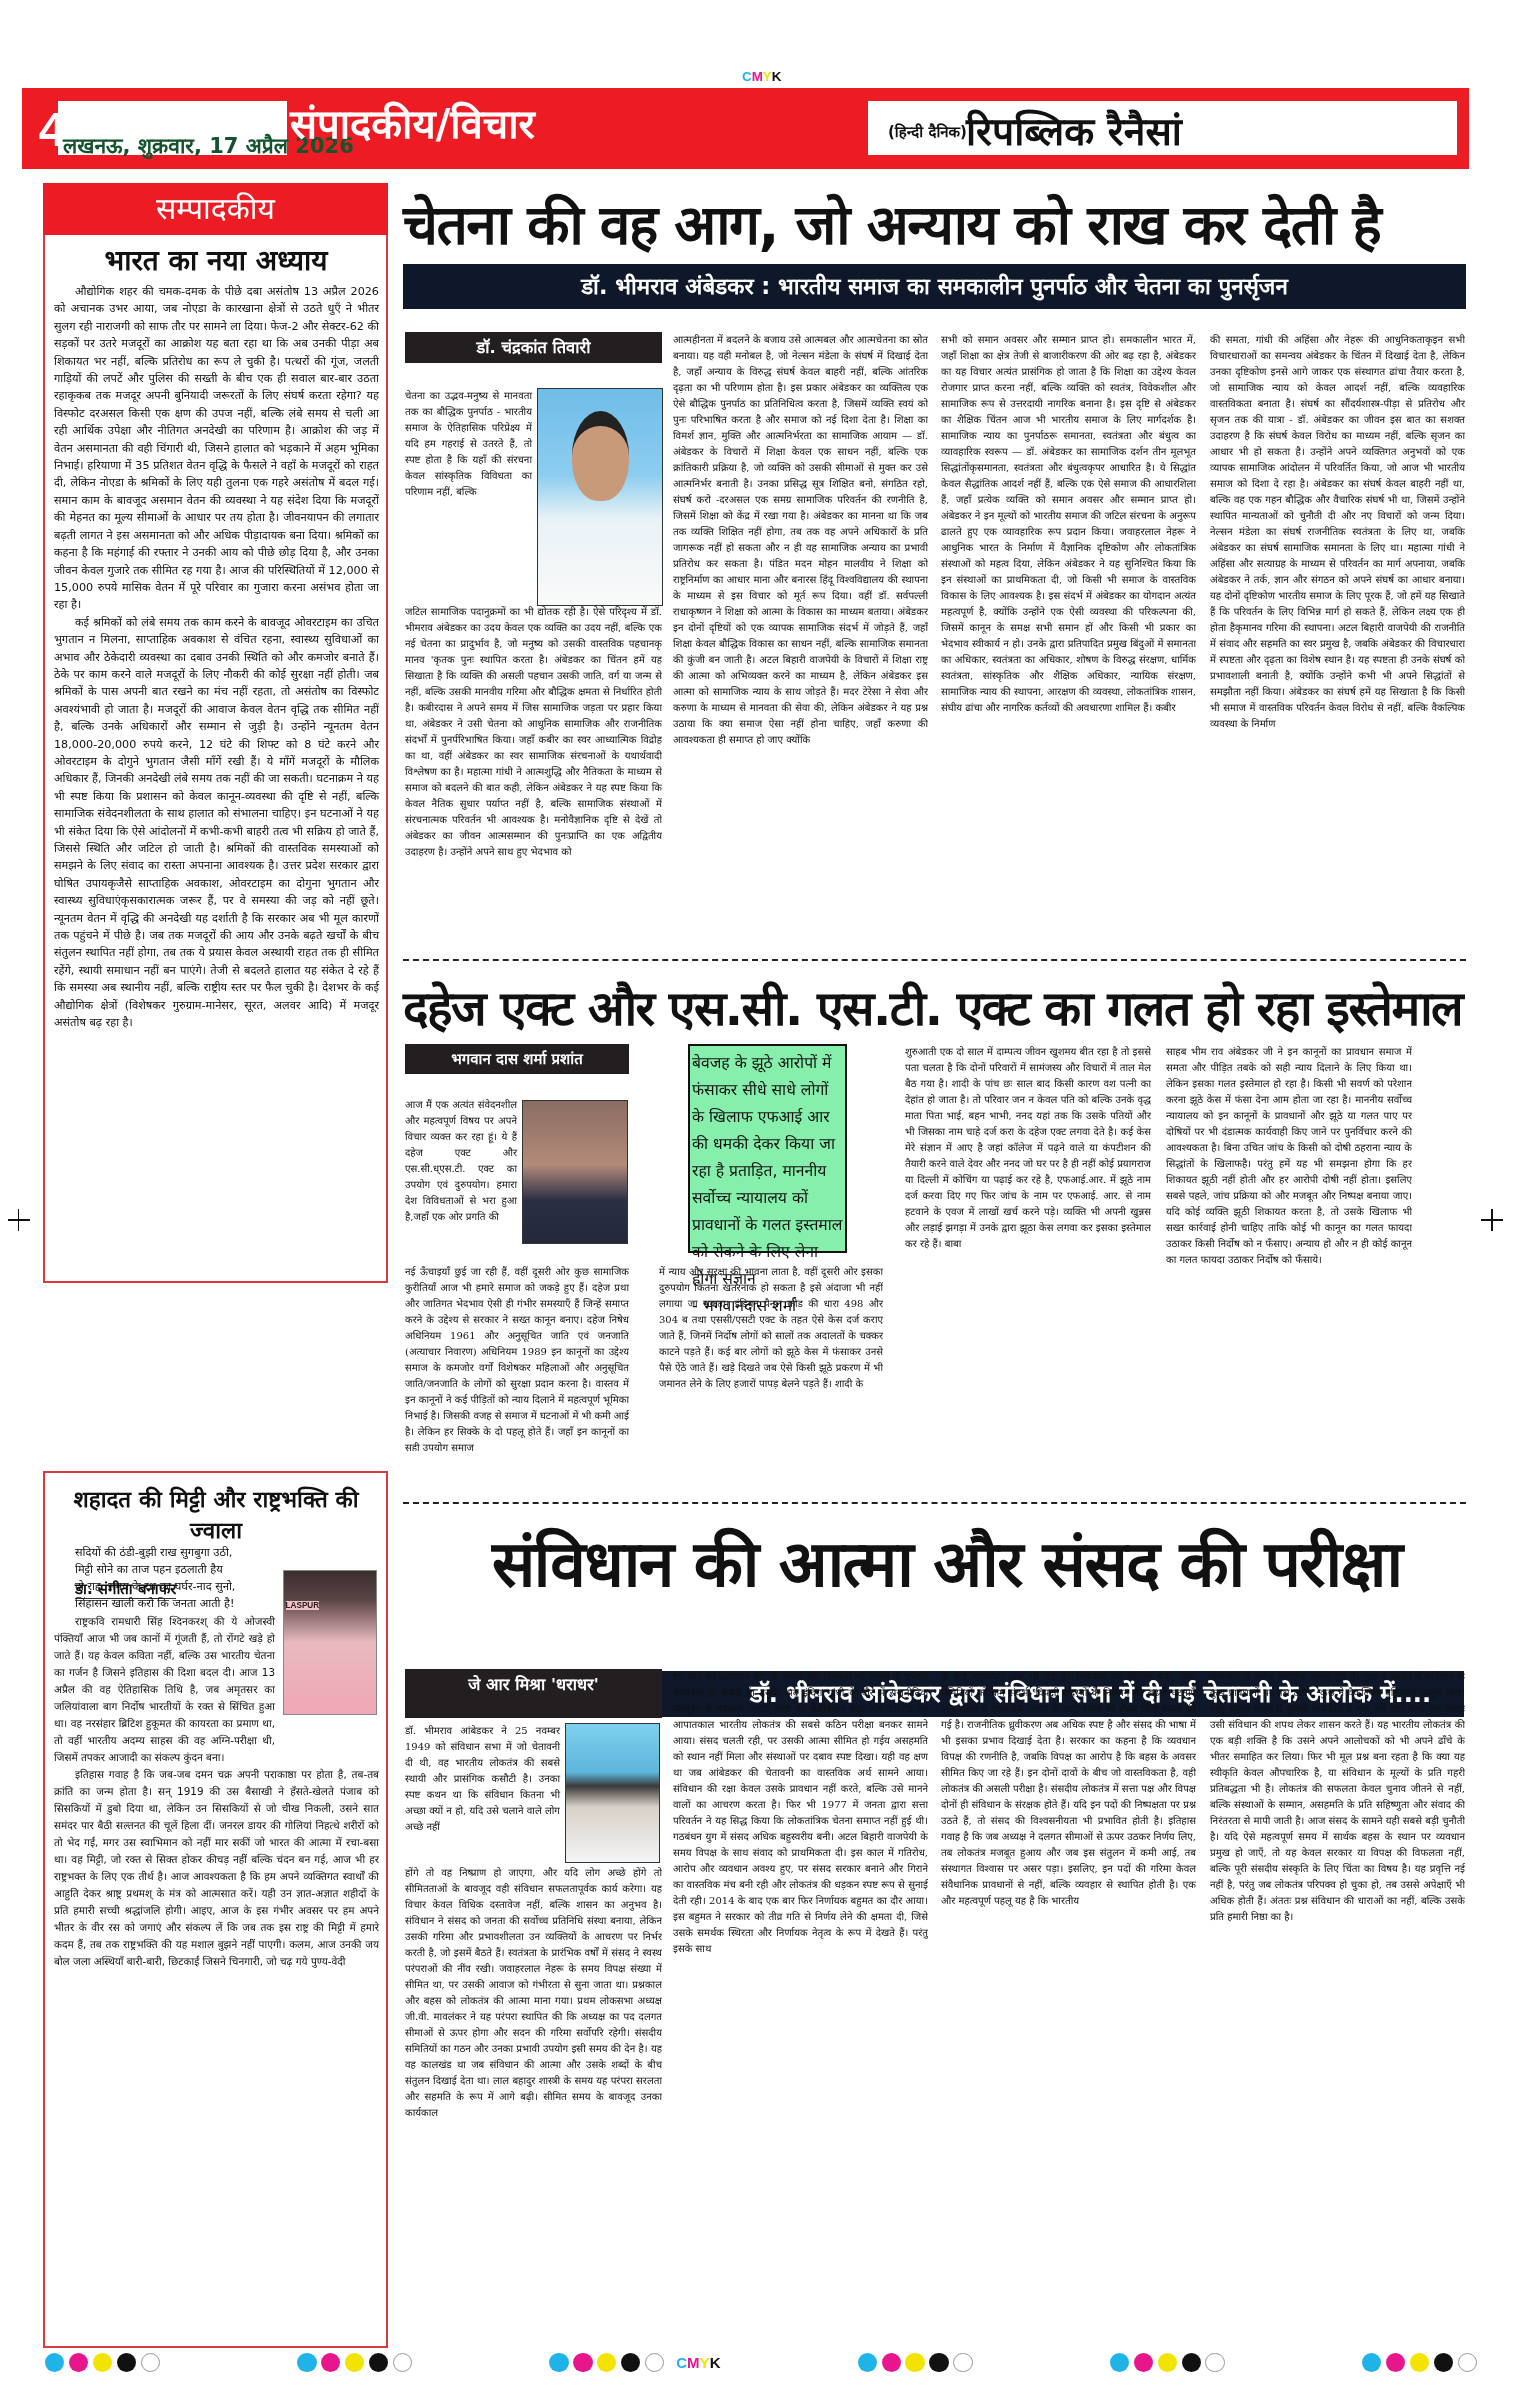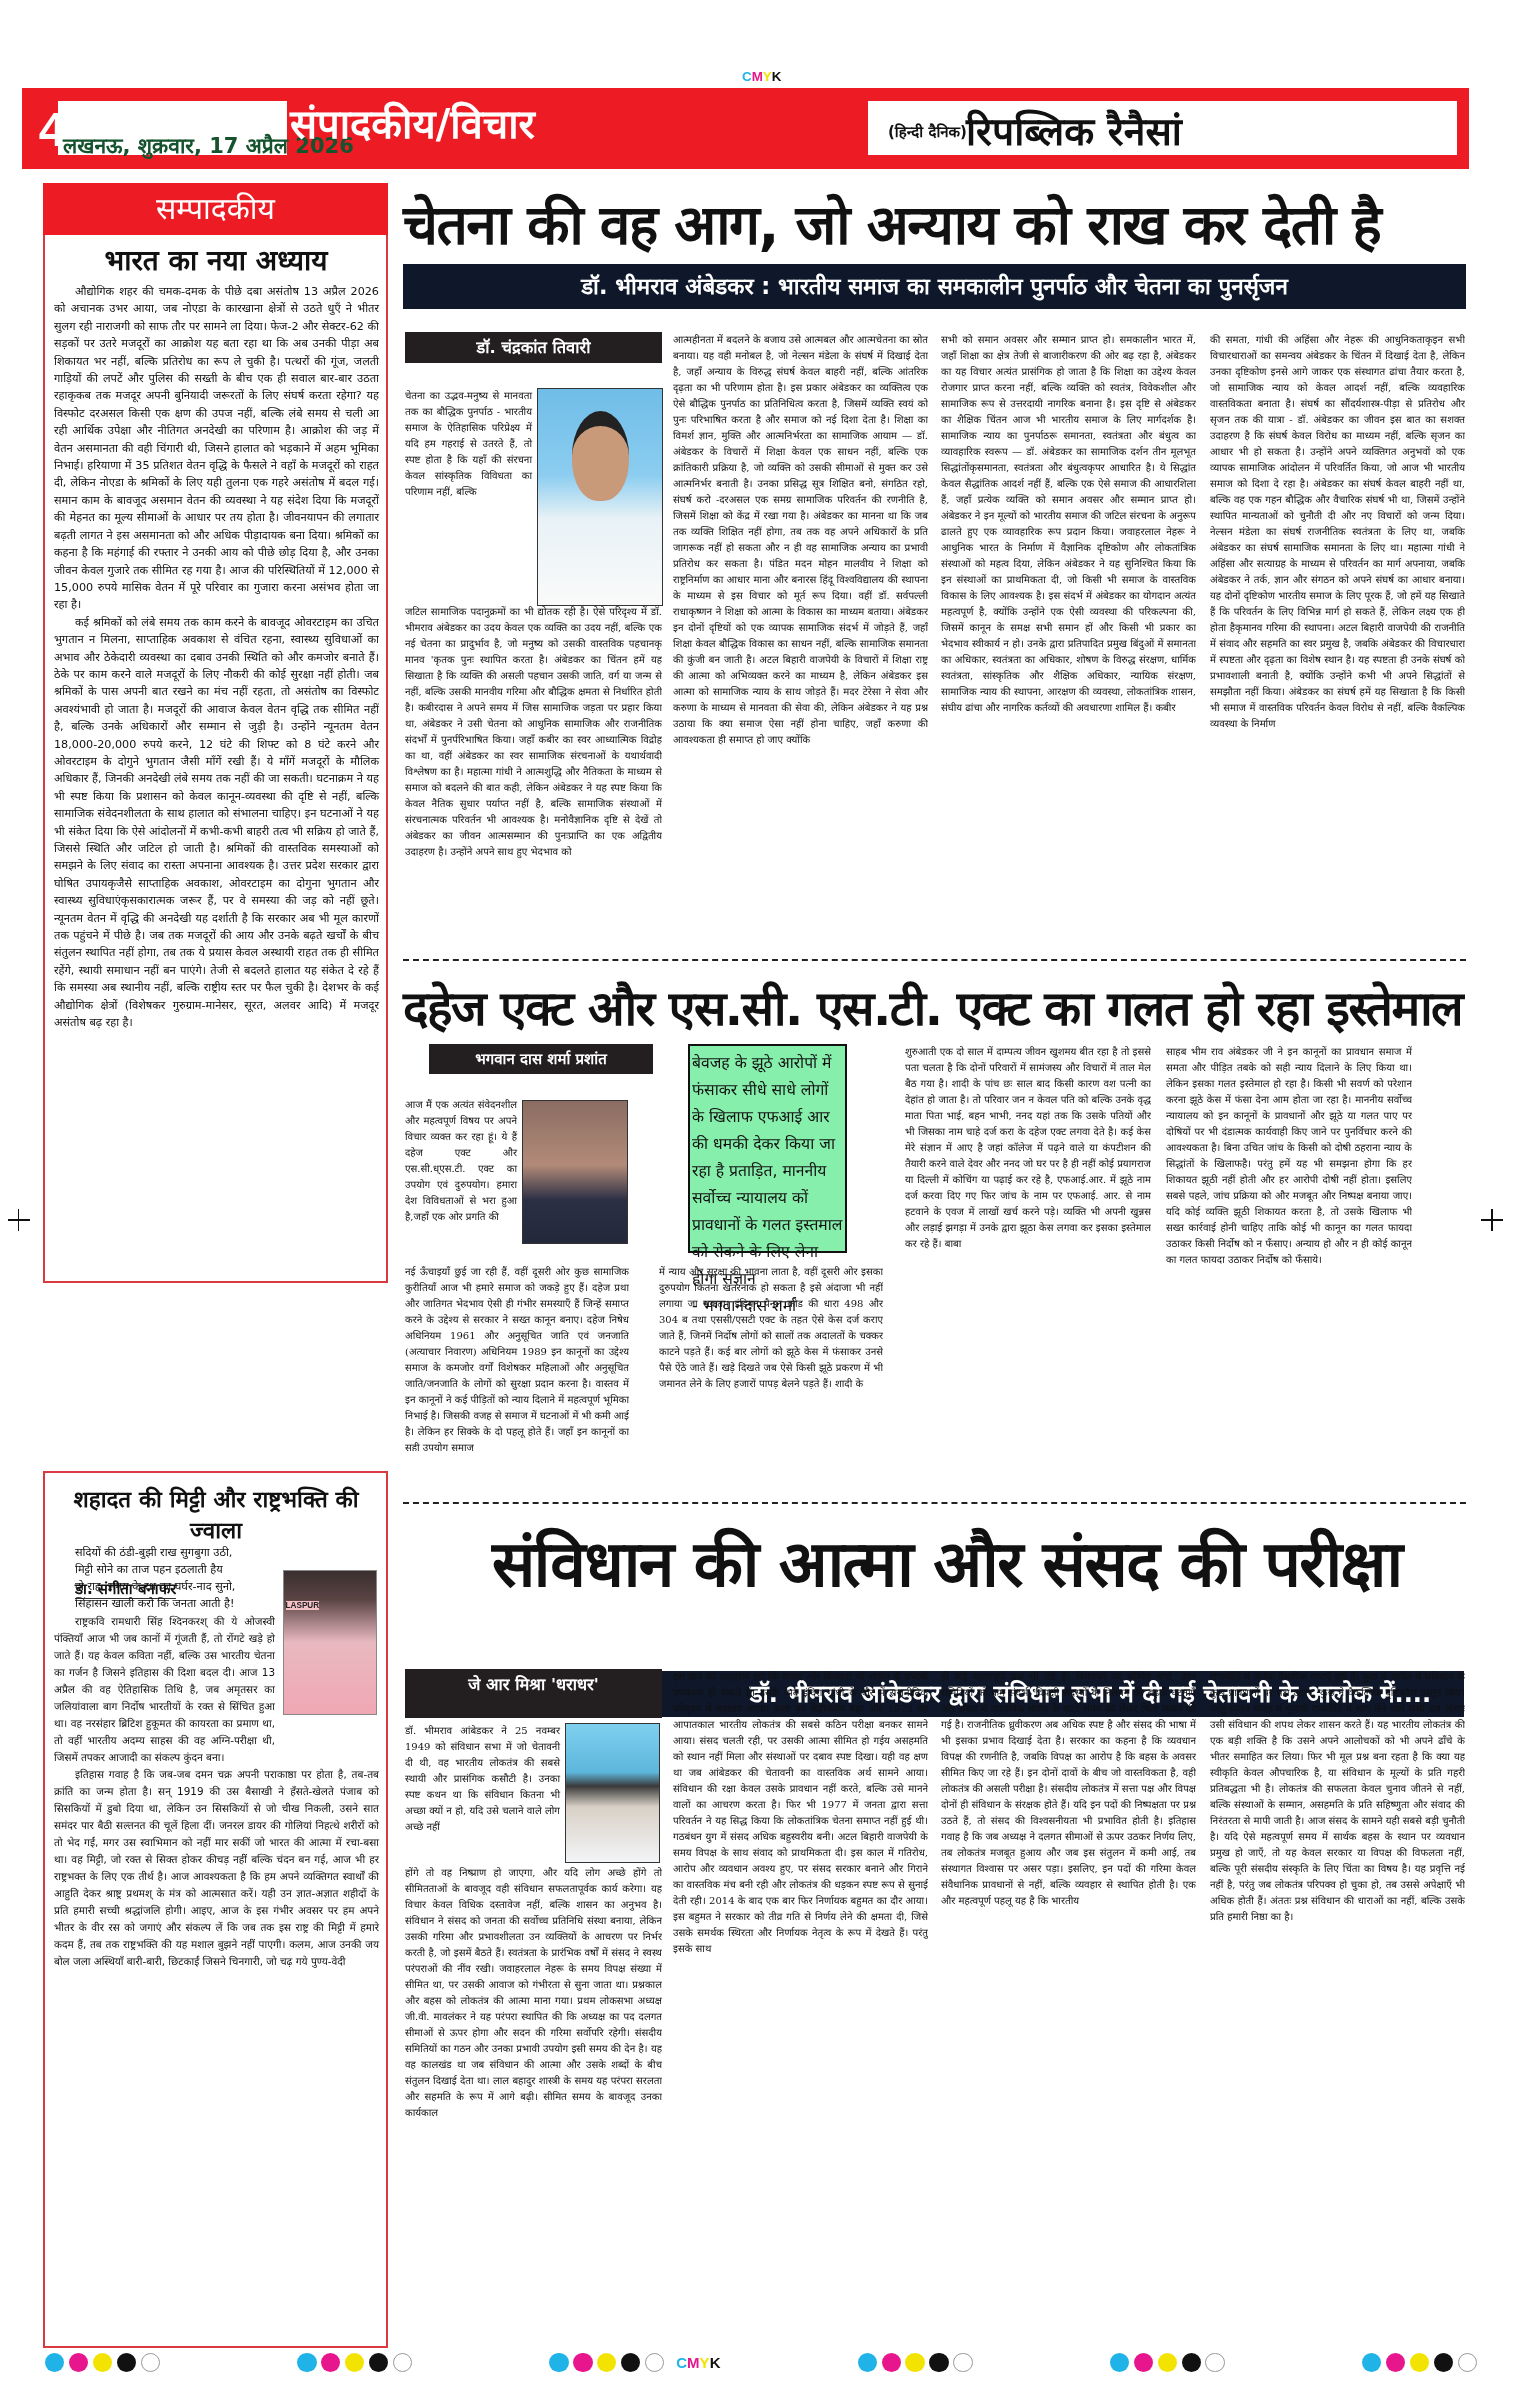--- a/index.html
+++ b/index.html
@@ -99,21 +99,21 @@
   <div style="position:absolute;left:34px;top:22.4px;width:57px;height:75px;border-radius:50% 50% 45% 45%;background:#c89a7a;border-top:15px solid #222;"></div>
 </div>
 <div class="abs col" style="left:405px;top:388px;width:127px;">चेतना का उद्भव-मनुष्य से मानवता तक का बौद्धिक पुनर्पाठ - भारतीय समाज के ऐतिहासिक परिप्रेक्ष्य में यदि हम गहराई से उतरते हैं, तो स्पष्ट होता है कि यहाँ की संरचना केवल सांस्कृतिक विविधता का परिणाम नहीं, बल्कि</div>
 <div class="abs col" style="left:405px;top:604px;width:257px;height:351px;overflow:hidden;">जटिल सामाजिक पदानुक्रमों का भी द्योतक रही है। ऐसे परिदृश्य में डॉ. भीमराव अंबेडकर का उदय केवल एक व्यक्ति का उदय नहीं, बल्कि एक नई चेतना का प्रादुर्भाव है, जो मनुष्य को उसकी वास्तविक पहचानकृ मानव 'कृतक पुनः स्थापित करता है। अंबेडकर का चिंतन हमें यह सिखाता है कि व्यक्ति की असली पहचान उसकी जाति, वर्ग या जन्म से नहीं, बल्कि उसकी मानवीय गरिमा और बौद्धिक क्षमता से निर्धारित होती है। कबीरदास ने अपने समय में जिस सामाजिक जड़ता पर प्रहार किया था, अंबेडकर ने उसी चेतना को आधुनिक सामाजिक और राजनीतिक संदर्भों में पुनर्परिभाषित किया। जहाँ कबीर का स्वर आध्यात्मिक विद्रोह का था, वहीं अंबेडकर का स्वर सामाजिक संरचनाओं के यथार्थवादी विश्लेषण का है। महात्मा गांधी ने आत्मशुद्धि और नैतिकता के माध्यम से समाज को बदलने की बात कही, लेकिन अंबेडकर ने यह स्पष्ट किया कि केवल नैतिक सुधार पर्याप्त नहीं है, बल्कि सामाजिक संस्थाओं में संरचनात्मक परिवर्तन भी आवश्यक है। मनोवैज्ञानिक दृष्टि से देखें तो अंबेडकर का जीवन आत्मसम्मान की पुनःप्राप्ति का एक अद्वितीय उदाहरण है। उन्होंने अपने साथ हुए भेदभाव को</div>
 <div class="abs col" style="left:673px;top:332px;width:255px;height:623px;overflow:hidden;">आत्महीनता में बदलने के बजाय उसे आत्मबल और आत्मचेतना का स्रोत बनाया। यह वही मनोबल है, जो नेल्सन मंडेला के संघर्ष में दिखाई देता है, जहाँ अन्याय के विरुद्ध संघर्ष केवल बाहरी नहीं, बल्कि आंतरिक दृढ़ता का भी परिणाम होता है। इस प्रकार अंबेडकर का व्यक्तित्व एक ऐसे बौद्धिक पुनर्पाठ का प्रतिनिधित्व करता है, जिसमें व्यक्ति स्वयं को पुनः परिभाषित करता है और समाज को नई दिशा देता है। शिक्षा का विमर्श ज्ञान, मुक्ति और आत्मनिर्भरता का सामाजिक आयाम — डॉ. अंबेडकर के विचारों में शिक्षा केवल एक साधन नहीं, बल्कि एक क्रांतिकारी प्रक्रिया है, जो व्यक्ति को उसकी सीमाओं से मुक्त कर उसे आत्मनिर्भर बनाती है। उनका प्रसिद्ध सूत्र शिक्षित बनो, संगठित रहो, संघर्ष करो -दरअसल एक समग्र सामाजिक परिवर्तन की रणनीति है, जिसमें शिक्षा को केंद्र में रखा गया है। अंबेडकर का मानना था कि जब तक व्यक्ति शिक्षित नहीं होगा, तब तक वह अपने अधिकारों के प्रति जागरूक नहीं हो सकता और न ही वह सामाजिक अन्याय का प्रभावी प्रतिरोध कर सकता है। पंडित मदन मोहन मालवीय ने शिक्षा को राष्ट्रनिर्माण का आधार माना और बनारस हिंदू विश्वविद्यालय की स्थापना के माध्यम से इस विचार को मूर्त रूप दिया। वहीं डॉ. सर्वपल्ली राधाकृष्णन ने शिक्षा को आत्मा के विकास का माध्यम बताया। अंबेडकर इन दोनों दृष्टियों को एक व्यापक सामाजिक संदर्भ में जोड़ते हैं, जहाँ शिक्षा केवल बौद्धिक विकास का साधन नहीं, बल्कि सामाजिक समानता की कुंजी बन जाती है। अटल बिहारी वाजपेयी के विचारों में शिक्षा राष्ट्र की आत्मा को अभिव्यक्त करने का माध्यम है, लेकिन अंबेडकर इस आत्मा को सामाजिक न्याय के साथ जोड़ते हैं। मदर टेरेसा ने सेवा और करुणा के माध्यम से मानवता की सेवा की, लेकिन अंबेडकर ने यह प्रश्न उठाया कि क्या समाज ऐसा नहीं होना चाहिए, जहाँ करुणा की आवश्यकता ही समाप्त हो जाए क्योंकि</div>
 <div class="abs col" style="left:941px;top:332px;width:255px;height:623px;overflow:hidden;">सभी को समान अवसर और सम्मान प्राप्त हो। समकालीन भारत में, जहाँ शिक्षा का क्षेत्र तेजी से बाजारीकरण की ओर बढ़ रहा है, अंबेडकर का यह विचार अत्यंत प्रासंगिक हो जाता है कि शिक्षा का उद्देश्य केवल रोजगार प्राप्त करना नहीं, बल्कि व्यक्ति को स्वतंत्र, विवेकशील और सामाजिक रूप से उत्तरदायी नागरिक बनाना है। इस दृष्टि से अंबेडकर का शैक्षिक चिंतन आज भी भारतीय समाज के लिए मार्गदर्शक है। सामाजिक न्याय का पुनर्पाठरू समानता, स्वतंत्रता और बंधुत्व का व्यावहारिक स्वरूप — डॉ. अंबेडकर का सामाजिक दर्शन तीन मूलभूत सिद्धांतोंकृसमानता, स्वतंत्रता और बंधुत्वकृपर आधारित है। ये सिद्धांत केवल सैद्धांतिक आदर्श नहीं हैं, बल्कि एक ऐसे समाज की आधारशिला हैं, जहाँ प्रत्येक व्यक्ति को समान अवसर और सम्मान प्राप्त हो। अंबेडकर ने इन मूल्यों को भारतीय समाज की जटिल संरचना के अनुरूप ढालते हुए एक व्यावहारिक रूप प्रदान किया। जवाहरलाल नेहरू ने आधुनिक भारत के निर्माण में वैज्ञानिक दृष्टिकोण और लोकतांत्रिक संस्थाओं को महत्व दिया, लेकिन अंबेडकर ने यह सुनिश्चित किया कि इन संस्थाओं का प्राथमिकता दी, जो किसी भी समाज के वास्तविक विकास के लिए आवश्यक है। इस संदर्भ में अंबेडकर का योगदान अत्यंत महत्वपूर्ण है, क्योंकि उन्होंने एक ऐसी व्यवस्था की परिकल्पना की, जिसमें कानून के समक्ष सभी समान हों और किसी भी प्रकार का भेदभाव स्वीकार्य न हो। उनके द्वारा प्रतिपादित प्रमुख बिंदुओं में समानता का अधिकार, स्वतंत्रता का अधिकार, शोषण के विरुद्ध संरक्षण, धार्मिक स्वतंत्रता, सांस्कृतिक और शैक्षिक अधिकार, न्यायिक संरक्षण, सामाजिक न्याय की स्थापना, आरक्षण की व्यवस्था, लोकतांत्रिक शासन, संघीय ढांचा और नागरिक कर्तव्यों की अवधारणा शामिल हैं। कबीर</div>
 <div class="abs col" style="left:1210px;top:332px;width:255px;height:623px;overflow:hidden;">की समता, गांधी की अहिंसा और नेहरू की आधुनिकताकृइन सभी विचारधाराओं का समन्वय अंबेडकर के चिंतन में दिखाई देता है, लेकिन उनका दृष्टिकोण इनसे आगे जाकर एक संस्थागत ढांचा तैयार करता है, जो सामाजिक न्याय को केवल आदर्श नहीं, बल्कि व्यवहारिक वास्तविकता बनाता है। संघर्ष का सौंदर्यशास्त्र-पीड़ा से प्रतिरोध और सृजन तक की यात्रा - डॉ. अंबेडकर का जीवन इस बात का सशक्त उदाहरण है कि संघर्ष केवल विरोध का माध्यम नहीं, बल्कि सृजन का आधार भी हो सकता है। उन्होंने अपने व्यक्तिगत अनुभवों को एक व्यापक सामाजिक आंदोलन में परिवर्तित किया, जो आज भी भारतीय समाज को दिशा दे रहा है। अंबेडकर का संघर्ष केवल बाहरी नहीं था, बल्कि वह एक गहन बौद्धिक और वैचारिक संघर्ष भी था, जिसमें उन्होंने स्थापित मान्यताओं को चुनौती दी और नए विचारों को जन्म दिया। नेल्सन मंडेला का संघर्ष राजनीतिक स्वतंत्रता के लिए था, जबकि अंबेडकर का संघर्ष सामाजिक समानता के लिए था। महात्मा गांधी ने अहिंसा और सत्याग्रह के माध्यम से परिवर्तन का मार्ग अपनाया, जबकि अंबेडकर ने तर्क, ज्ञान और संगठन को अपने संघर्ष का आधार बनाया। यह दोनों दृष्टिकोण भारतीय समाज के लिए पूरक हैं, जो हमें यह सिखाते हैं कि परिवर्तन के लिए विभिन्न मार्ग हो सकते हैं, लेकिन लक्ष्य एक ही होता हैकृमानव गरिमा की स्थापना। अटल बिहारी वाजपेयी की राजनीति में संवाद और सहमति का स्वर प्रमुख है, जबकि अंबेडकर की विचारधारा में स्पष्टता और दृढ़ता का विशेष स्थान है। यह स्पष्टता ही उनके संघर्ष को प्रभावशाली बनाती है, क्योंकि उन्होंने कभी भी अपने सिद्धांतों से समझौता नहीं किया। अंबेडकर का संघर्ष हमें यह सिखाता है कि किसी भी समाज में वास्तविक परिवर्तन केवल विरोध से नहीं, बल्कि वैकल्पिक व्यवस्था के निर्माण</div>
 <div class="abs dash" style="left:403px;top:959px;width:1063px;"></div>
 
 <div class="abs h1" style="left:403px;top:974px;font-size:48px;">दहेज एक्ट और एस.सी. एस.टी. एक्ट का गलत हो रहा इस्तेमाल</div>
-<div class="abs bylinebox" style="left:405px;top:1044px;width:224px;height:30px;line-height:30px;font-size:15px;margin-left:24px;">भगवान दास शर्मा प्रशांत</div>
+<div class="abs bylinebox" style="left:405px;top:1044px;width:224px;height:30px;line-height:30px;font-size:15px;">भगवान दास शर्मा प्रशांत</div>
 <div class="abs photo" style="left:522px;top:1100px;width:104px;height:142px;background:linear-gradient(180deg,#8a6d62 0%,#b38a78 45%,#2a2f45 70%,#23283a 100%);"></div>
 <div class="abs col" style="left:405px;top:1097px;width:112px;">आज मैं एक अत्यंत संवेदनशील और महत्वपूर्ण विषय पर अपने विचार व्यक्त कर रहा हूं। ये हैं दहेज एक्ट और एस.सी.ध्एस.टी. एक्ट का उपयोग एवं दुरुपयोग। हमारा देश विविधताओं से भरा हुआ है,जहाँ एक ओर प्रगति की</div>
 <div class="abs col" style="left:405px;top:1264px;width:224px;height:187px;overflow:hidden;">नई ऊँचाइयाँ छुई जा रही हैं, वहीं दूसरी ओर कुछ सामाजिक कुरीतियाँ आज भी हमारे समाज को जकड़े हुए हैं। दहेज प्रथा और जातिगत भेदभाव ऐसी ही गंभीर समस्याएँ हैं जिन्हें समाप्त करने के उद्देश्य से सरकार ने सख्त कानून बनाए। दहेज निषेध अधिनियम 1961 और अनुसूचित जाति एवं जनजाति (अत्याचार निवारण) अधिनियम 1989 इन कानूनों का उद्देश्य समाज के कमजोर वर्गों विशेषकर महिलाओं और अनुसूचित जाति/जनजाति के लोगों को सुरक्षा प्रदान करना है। वास्तव में इन कानूनों ने कई पीड़ितों को न्याय दिलाने में महत्वपूर्ण भूमिका निभाई है। जिसकी वजह से समाज में घटनाओं में भी कमी आई है। लेकिन हर सिक्के के दो पहलू होते हैं। जहाँ इन कानूनों का सही उपयोग समाज</div>
 <div class="abs quotebox" style="left:659px;top:1044px;width:159px;height:209px;font-size:15.7px;line-height:27px;">
   <span>बेवजह के झूठे आरोपों में फंसाकर सीधे साधे लोगों के खिलाफ एफआई आर की धमकी देकर किया जा रहा है प्रताड़ित, माननीय सर्वोच्च न्यायालय कों प्रावधानों के गलत इस्तमाल को रोकने के लिए लेना होगा संज्ञान</span><br>
   <span>- भगवानदास शर्मा</span>
 </div>
 <div class="abs col" style="left:659px;top:1264px;width:224px;height:187px;overflow:hidden;">में न्याय और सुरक्षा की भावना लाता है, वहीं दूसरी ओर इसका दुरुपयोग कितना खतरनाक हो सकता है इसे अंदाजा भी नहीं लगाया जा सकता। इंडियन पैनल कोड की धारा 498 और 304 ब तथा एससी/एसटी एक्ट के तहत ऐसे केस दर्ज कराए जाते हैं, जिनमें निर्दोष लोगों को सालों तक अदालतों के चक्कर काटने पड़ते हैं। कई बार लोगों को झूठे केस में फंसाकर उनसे पैसे ऐंठे जाते हैं। खड़े दिखते जब ऐसे किसी झूठे प्रकरण में भी जमानत लेने के लिए हजारों पापड़ बेलने पड़ते हैं। शादी के</div>
 <div class="abs col" style="left:905px;top:1044px;width:246px;height:407px;overflow:hidden;">शुरुआती एक दो साल में दाम्पत्य जीवन खुशमय बीत रहा है तो इससे पता चलता है कि दोनों परिवारों में सामंजस्य और विचारों में ताल मेल बैठ गया है। शादी के पांच छः साल बाद किसी कारण वश पत्नी का देहांत हो जाता है। तो परिवार जन न केवल पति को बल्कि उनके वृद्ध माता पिता भाई, बहन भाभी, ननद यहां तक कि उसके पतियों और भी जिसका नाम चाहे दर्ज करा के दहेज एक्ट लगवा देते है। कई केस मेरे संज्ञान में आए है जहां कॉलेज में पढ़ने वाले या कंपटीशन की तैयारी करने वाले देवर और ननद जो घर पर है ही नहीं कोई प्रयागराज या दिल्ली में कोचिंग या पढ़ाई कर रहे है, एफआई.आर. में झूठे नाम दर्ज करवा दिए गए फिर जांच के नाम पर एफआई. आर. से नाम हटवाने के एवज में लाखों खर्च करने पड़े। व्यक्ति भी अपनी खुन्नस और लड़ाई झगड़ा में उनके द्वारा झूठा केस लगवा कर इसका इस्तेमाल कर रहे हैं। बाबा</div>
 <div class="abs col" style="left:1166px;top:1044px;width:246px;height:407px;overflow:hidden;">साहब भीम राव अंबेडकर जी ने इन कानूनों का प्रावधान समाज में समता और पीड़ित तबके को सही न्याय दिलाने के लिए किया था। लेकिन इसका गलत इस्तेमाल हो रहा है। किसी भी सवर्ण को परेशान करना झूठे केस में फंसा देना आम होता जा रहा है। माननीय सर्वोच्च न्यायालय को इन कानूनों के प्रावधानों और झूठे या गलत पाए पर दोषियों पर भी दंडात्मक कार्यवाही किए जाने पर पुनर्विचार करने की आवश्यकता है। बिना उचित जांच के किसी को दोषी ठहराना न्याय के सिद्धांतों के खिलाफहै। परंतु हमें यह भी समझना होगा कि हर शिकायत झूठी नहीं होती और हर आरोपी दोषी नहीं होता। इसलिए सबसे पहले, जांच प्रक्रिया को और मजबूत और निष्पक्ष बनाया जाए। यदि कोई व्यक्ति झूठी शिकायत करता है, तो उसके खिलाफ भी सख्त कार्रवाई होनी चाहिए ताकि कोई भी कानून का गलत फायदा उठाकर किसी निर्दोष को न फँसाए। अन्याय हो और न ही कोई कानून का गलत फायदा उठाकर निर्दोष को फँसाये।</div>

